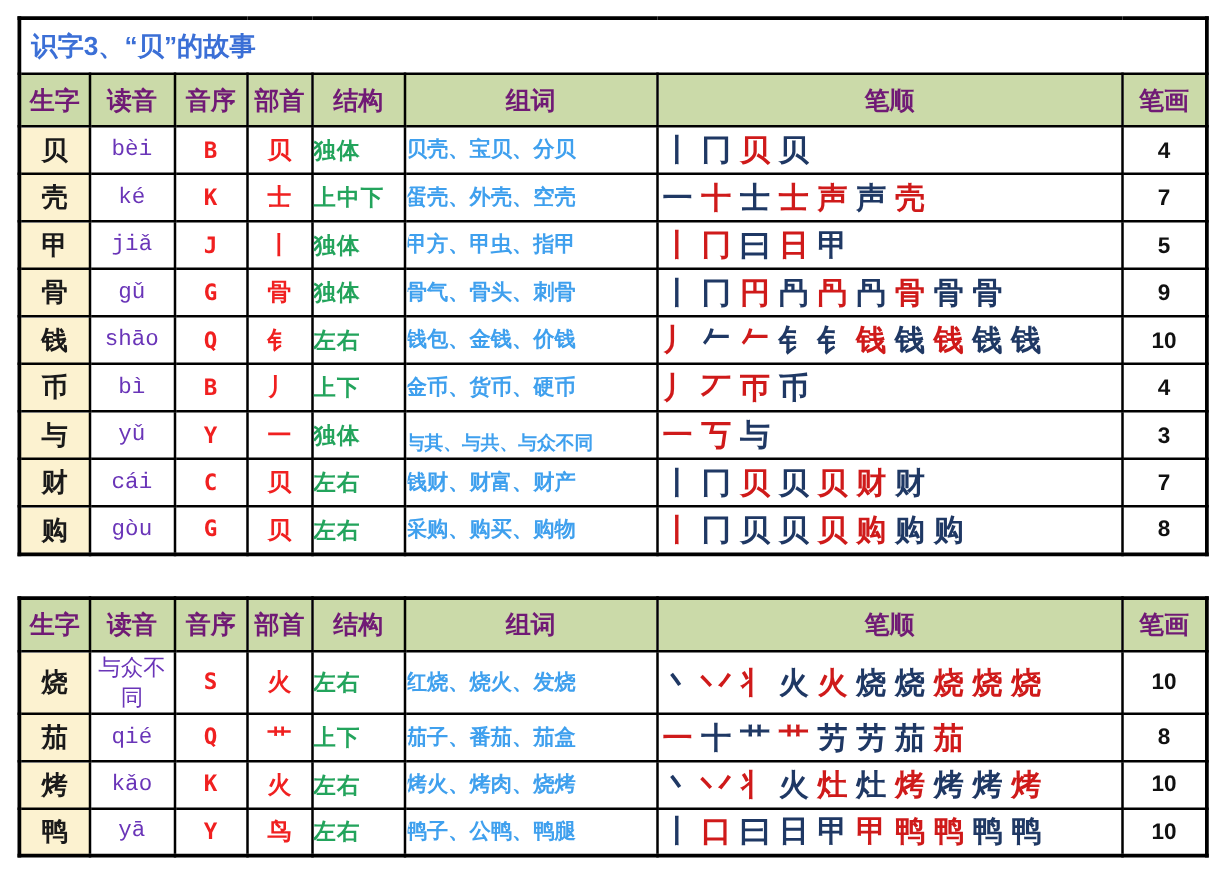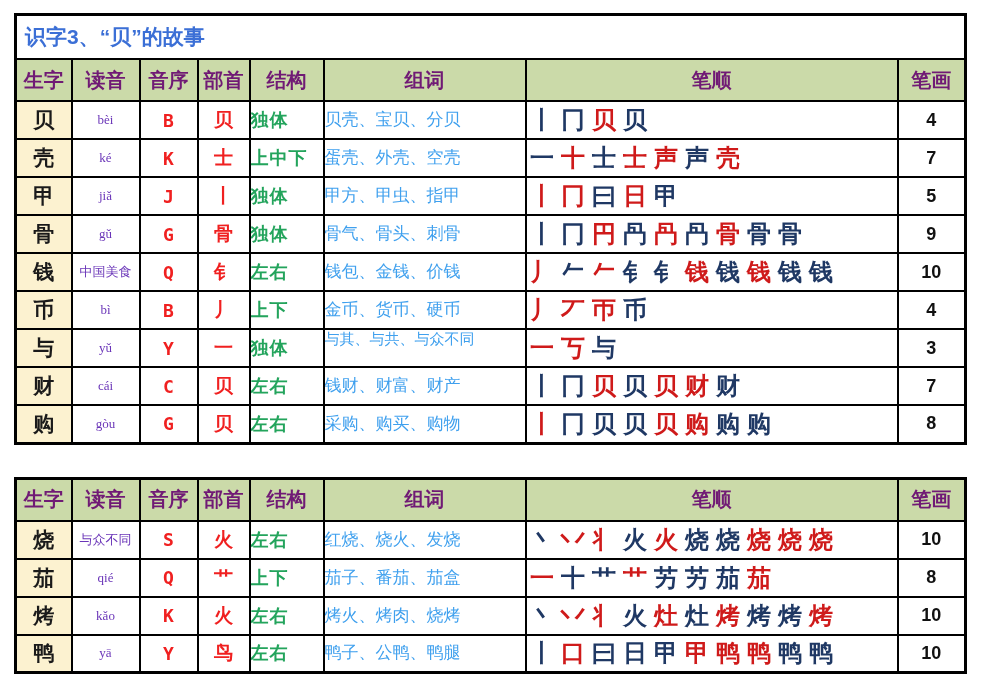--- a/index.html
+++ b/index.html
@@ -57,23 +57,23 @@
   tr.data-row { height: 38px; }
 
   td.cell-char {
     background: var(--char_cream);
     font-size: 21px;
     font-weight: bold;
     color: #1a1a1a;
     text-align: center;
   }
   td.cell-pinyin {
-    font-family: Liberation Serif, serif;
+    font-family: Liberation Mono, monospace;
     color: var(--pinyin_purple);
-    font-size: 13px;
+    font-size: 18px;
     text-align: center;
   }
   td.cell-initial {
     font-family: "DejaVu Sans Mono", monospace;
     color: var(--letter_red);
     font-weight: bold;
     font-size: 18px;
     text-align: center;
   }
   td.cell-radical {
@@ -84,31 +84,32 @@
   }
   td.cell-structure {
     color: var(--structure_green);
     font-weight: bold;
     font-size: 18px;
     text-align: left;
     letter-spacing: 1px;
   }
   td.cell-words {
     color: var(--words_blue);
-    font-weight: normal;
+    font-weight: bold;
     font-size: 17px;
     padding-left: 5px;
     text-align: left;
     line-height: 20px;
+    border-radius: 18px;
   }
   td.cell-words.words-small {
     font-size: 15px;
     line-height: 18px;
     vertical-align: top;
-    padding-top: 0;
+    padding-top: 16px;
   }
   td.cell-strokes {
     padding-left: 6px;
     text-align: left;
     white-space: nowrap;
   }
   .stroke-step {
     display: inline-block;
     width: 31px;
     text-align: center;
@@ -190,21 +191,21 @@
             <td class="cell-pinyin">gǔ</td>
             <td class="cell-initial">G</td>
             <td class="cell-radical">骨</td>
             <td class="cell-structure">独体</td>
             <td class="cell-words">骨气、骨头、刺骨</td>
             <td class="cell-strokes"><span class="stroke-step stroke-navy">丨</span><span class="stroke-step stroke-navy">冂</span><span class="stroke-step stroke-red">円</span><span class="stroke-step stroke-navy">冎</span><span class="stroke-step stroke-red">冎</span><span class="stroke-step stroke-navy">冎</span><span class="stroke-step stroke-red">骨</span><span class="stroke-step stroke-navy">骨</span><span class="stroke-step stroke-navy">骨</span></td>
             <td class="cell-count">9</td>
           </tr>
           <tr class="data-row">
             <td class="cell-char">钱</td>
-            <td class="cell-pinyin">中国美食</td>
+            <td class="cell-pinyin">shāo</td>
             <td class="cell-initial">Q</td>
             <td class="cell-radical">钅</td>
             <td class="cell-structure">左右</td>
             <td class="cell-words">钱包、金钱、价钱</td>
             <td class="cell-strokes"><span class="stroke-step stroke-red">丿</span><span class="stroke-step stroke-navy">𠂉</span><span class="stroke-step stroke-red">𠂉</span><span class="stroke-step stroke-navy">钅</span><span class="stroke-step stroke-navy">钅</span><span class="stroke-step stroke-red">钱</span><span class="stroke-step stroke-navy">钱</span><span class="stroke-step stroke-red">钱</span><span class="stroke-step stroke-navy">钱</span><span class="stroke-step stroke-navy">钱</span></td>
             <td class="cell-count">10</td>
           </tr>
           <tr class="data-row">
             <td class="cell-char">币</td>
             <td class="cell-pinyin">bì</td>

